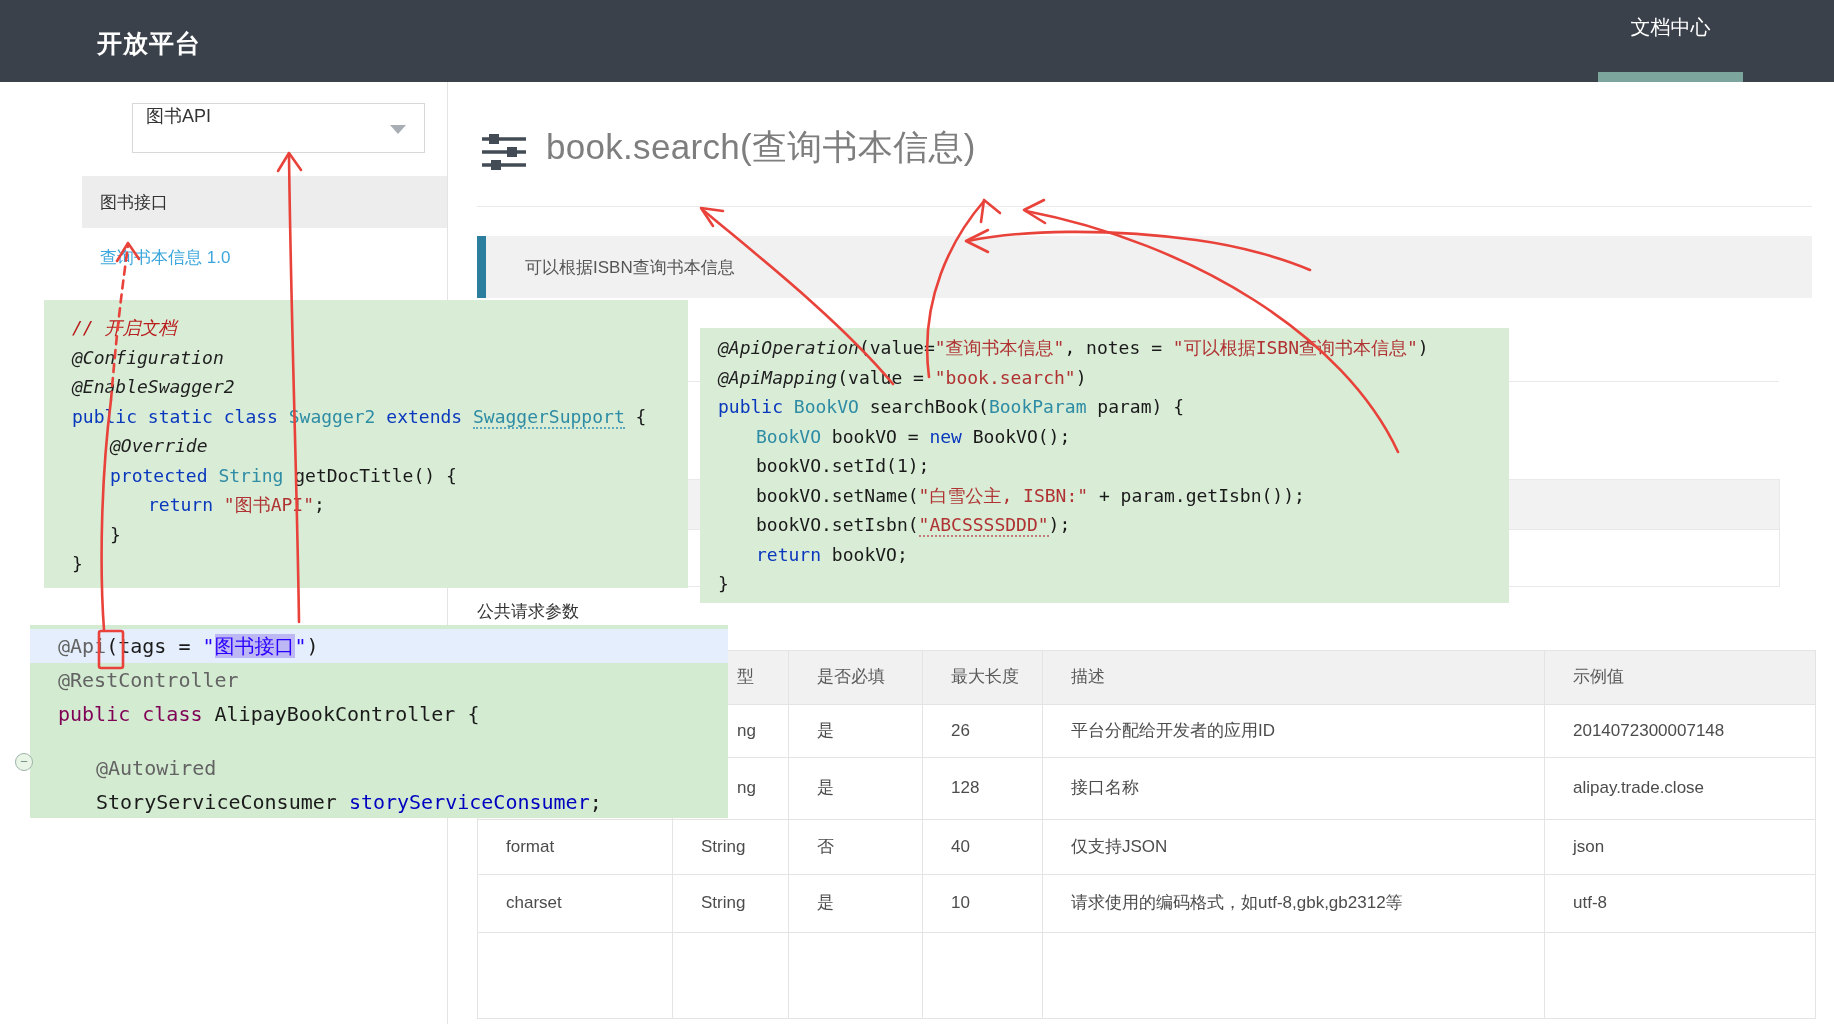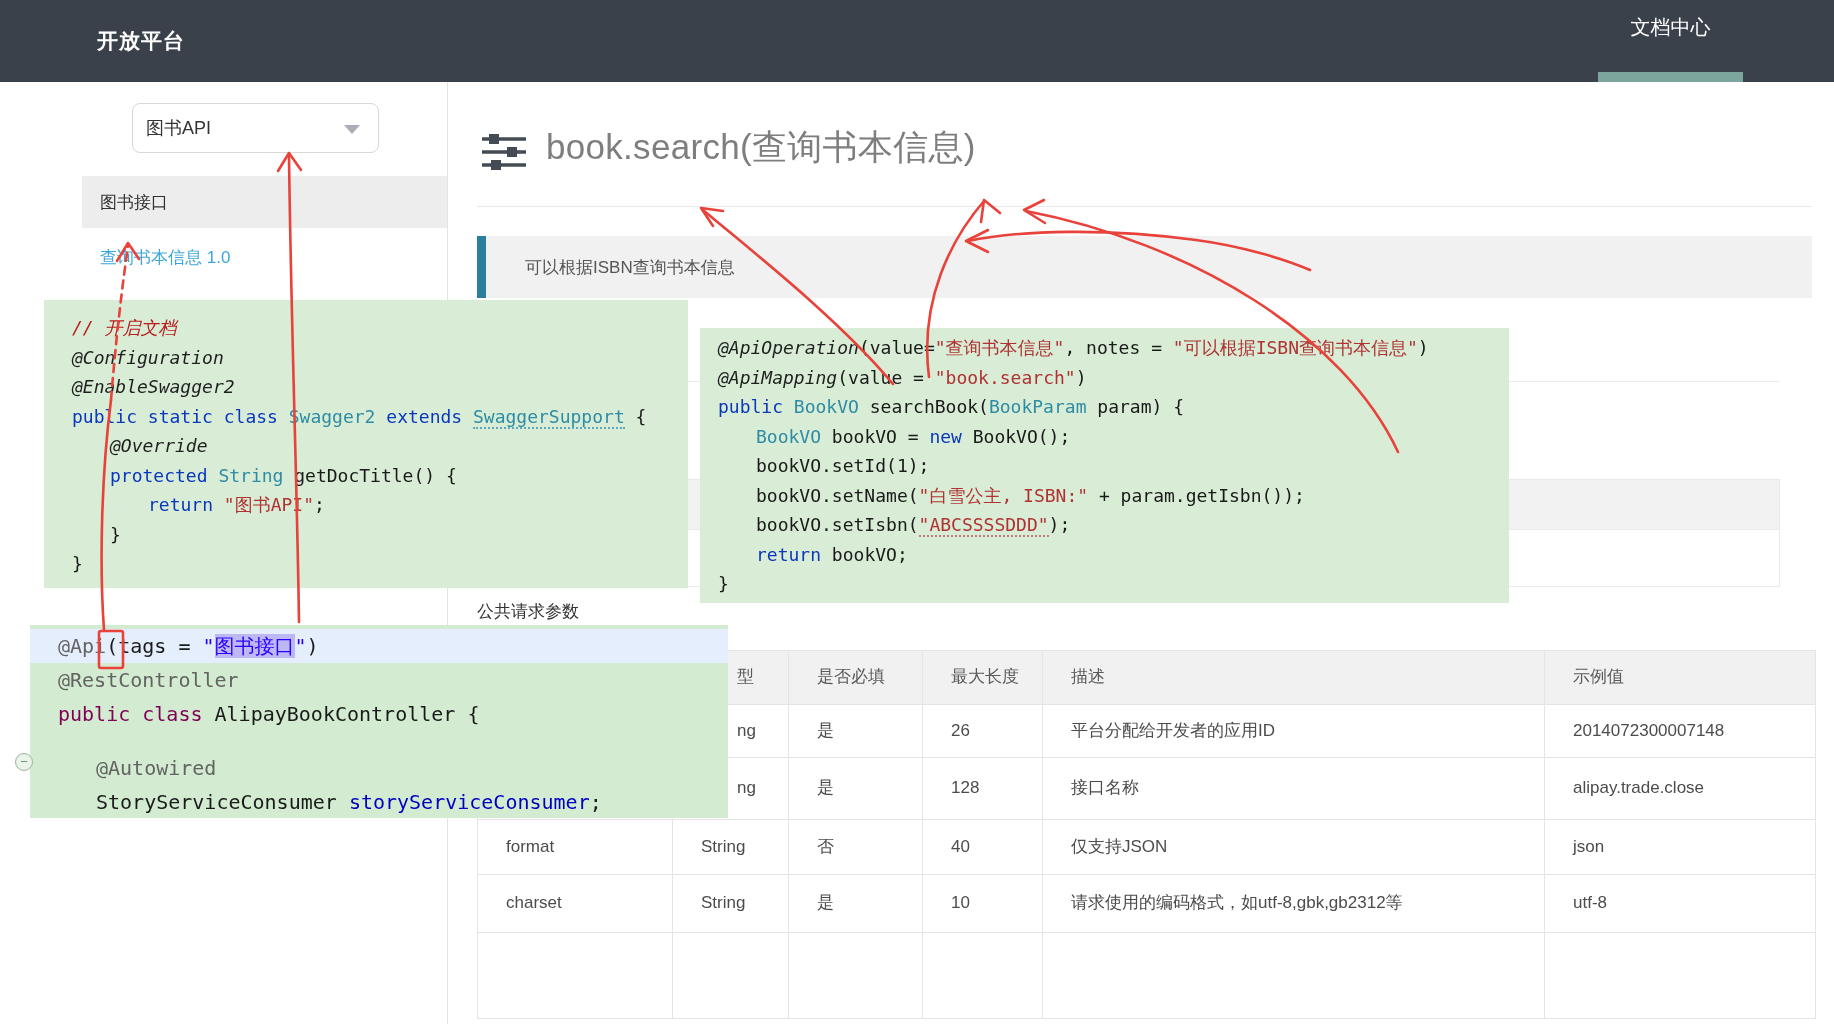--- a/index.html
+++ b/index.html
@@ -1,28 +1,28 @@
 <!DOCTYPE html>
 <html><head>
 <meta charset="utf-8">
 <style>
   html,body{margin:0;padding:0}
   body{width:1834px;height:1024px;position:relative;overflow:hidden;background:#fff;
        font-family:"Liberation Sans",sans-serif;-webkit-font-smoothing:antialiased}
   .abs{position:absolute}
   
   #navbar{left:0;top:0;width:1834px;height:82px;background:#3a414b;z-index:3}
-  #brand{left:97px;top:27px;font-size:21px;color:#fff;font-weight:600;letter-spacing:1px}
+  #brand{left:97px;top:27px;font-size:25px;color:#fff;font-weight:600;letter-spacing:1px}
   #doc-tab{left:1598px;top:0;width:145px;height:54px;color:#fff;font-size:20px;
            display:flex;align-items:center;justify-content:center;cursor:pointer}
   #tab-underline{left:1598px;top:72px;width:145px;height:10px;background:#7ca69d}
   
   #sidebar{left:0;top:82px;width:447px;height:942px;background:#fff;border-right:1px solid #e3e3e3}
-  #dropdown{left:132px;top:103px;width:247px;height:50px;border:1px solid #d8d8d8;border-radius:8px;
-            background:#fff;display:flex;align-items:center;padding-left:13px;box-sizing:border-box;
+  #dropdown{left:132px;top:103px;width:293px;height:50px;border:1px solid #d8d8d8;border-radius:0;
+            background:#fff;display:flex;align-items:flex-start;padding-left:13px;box-sizing:border-box;
             font-size:18px;color:#333;cursor:pointer}
   #dd-chevron{position:absolute;right:18px;top:21px;width:0;height:0;
               border-left:8px solid transparent;border-right:8px solid transparent;
               border-top:9px solid #a9aeb4}
   #side-item{left:82px;top:176px;width:365px;height:52px;background:#ededed;display:flex;
              align-items:center;padding-left:18px;box-sizing:border-box;font-size:17px;color:#333;cursor:pointer}
   #side-item-bar{left:82px;top:176px;width:9px;height:52px;background:#22a28f}
   #side-link{left:100px;top:246px;font-size:17px;color:#3ba6dd;cursor:pointer}
   
   #title-icon{left:482px;top:133px}

